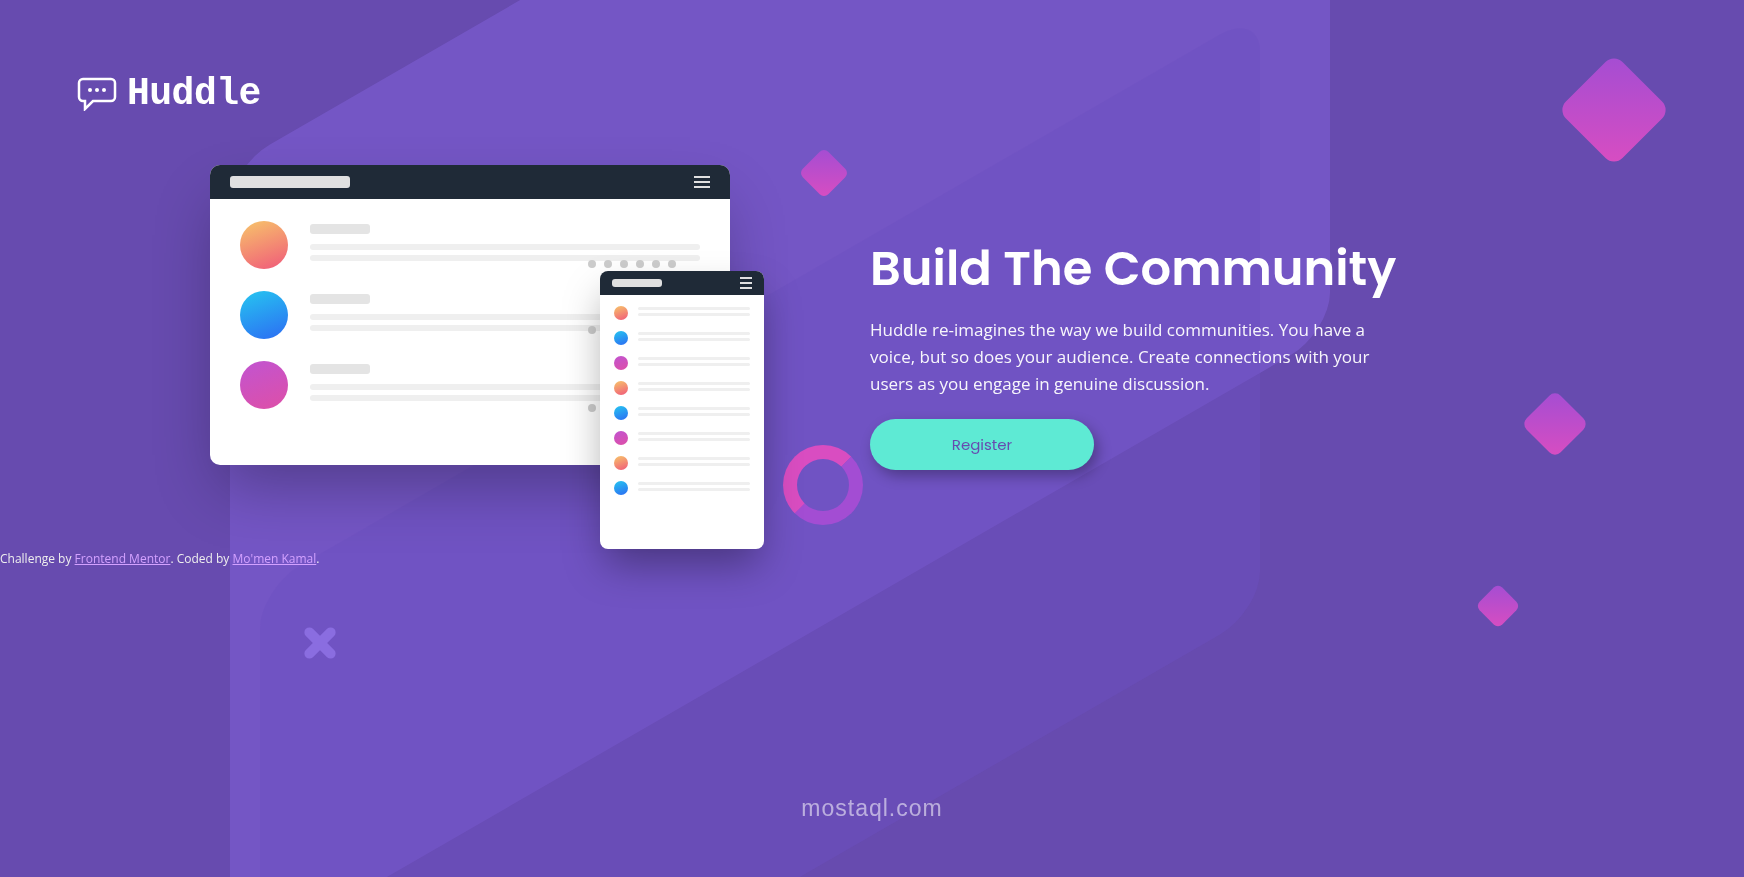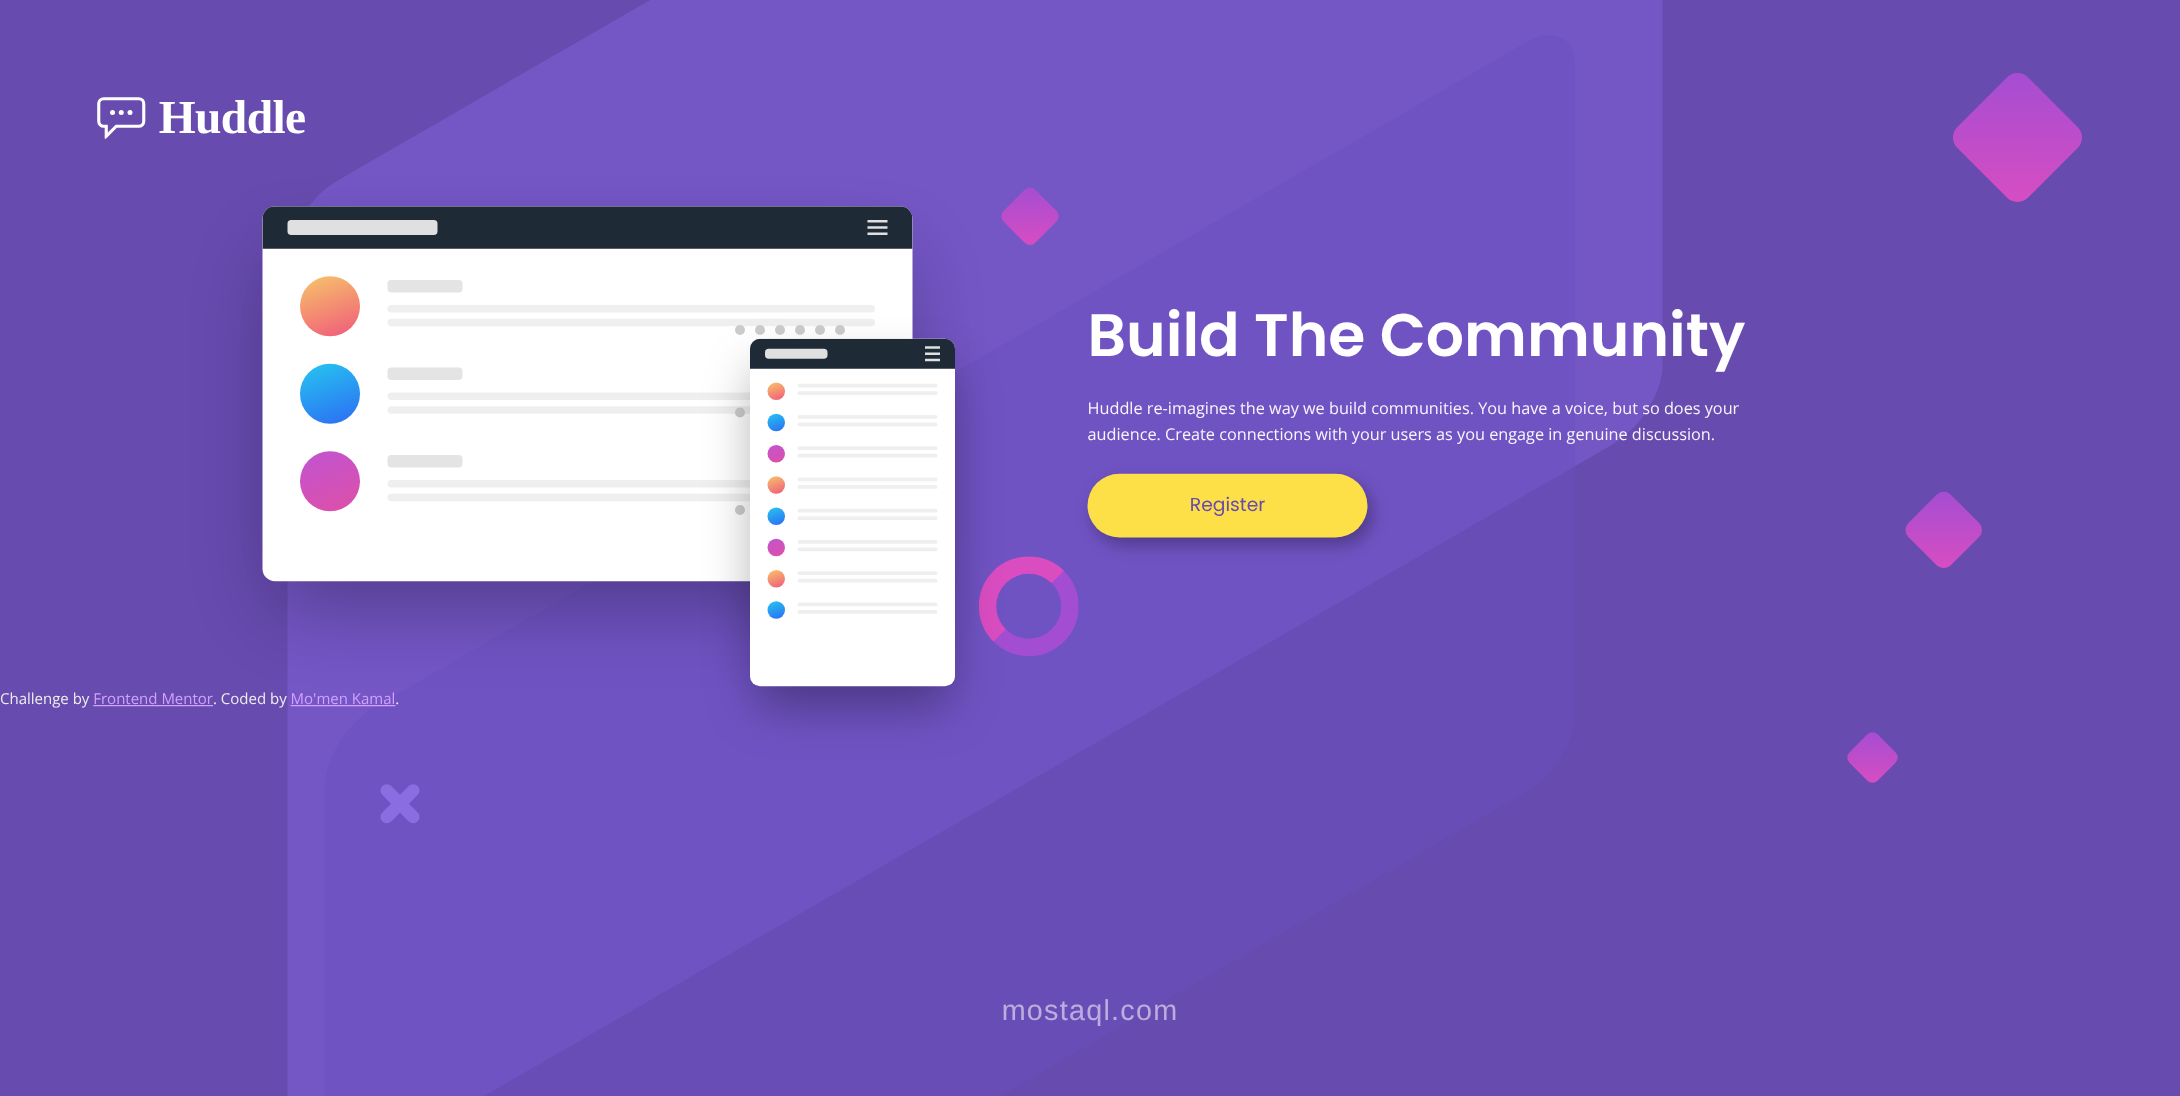--- a/index.html
+++ b/index.html
@@ -75,21 +75,21 @@
 
   
   .logo {
     position:absolute;
     top:72px; left:77px;
     display:flex; align-items:center; gap:10px;
     z-index:5;
   }
   .logo-icon { display:flex; align-items:center; }
   .logo-text {
-    font-family: Liberation Serif, serif;
+    font-family: Liberation Mono, monospace;
     font-weight:700;
     font-size:38px;
     letter-spacing: -0.5px;
   }
 
   
   .content {
     position:absolute;
     top:165px; left:0; right:12px;
     display:flex;
@@ -109,29 +109,29 @@
     padding-top:78px;
   }
   .headline {
     font-family: Poppins, sans-serif;
     font-weight:600;
     font-size:48px;
     line-height:1.1;
     margin-bottom:20px;
   }
   .subtitle {
-    font-size:13px;
+    font-size:17px;
     line-height:1.6;
     margin-bottom:22px;
     max-width:540px;
     opacity:0.95;
   }
   .register-btn {
     display:inline-block;
-    background:#fde047;
+    background:#5eead4;
     color:#674baf;
     font-size:15px;
     text-align:center;
     padding:14px 0;
     width:224px;
     border-radius:28px;
     border:none;
     cursor:pointer;
     box-shadow: 4px 6px 14px rgba(0,0,0,0.3);
     font-family: Poppins, sans-serif;

